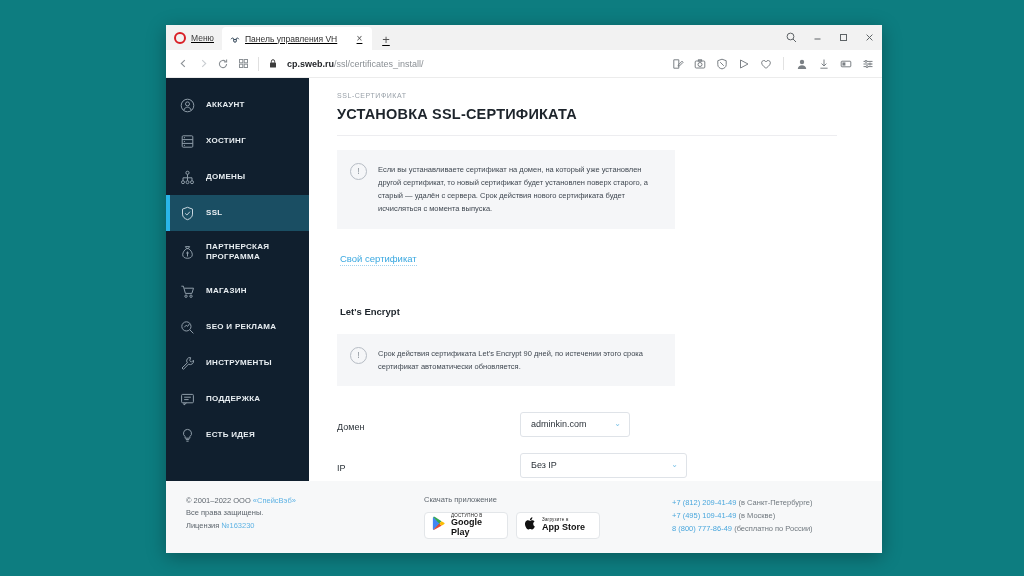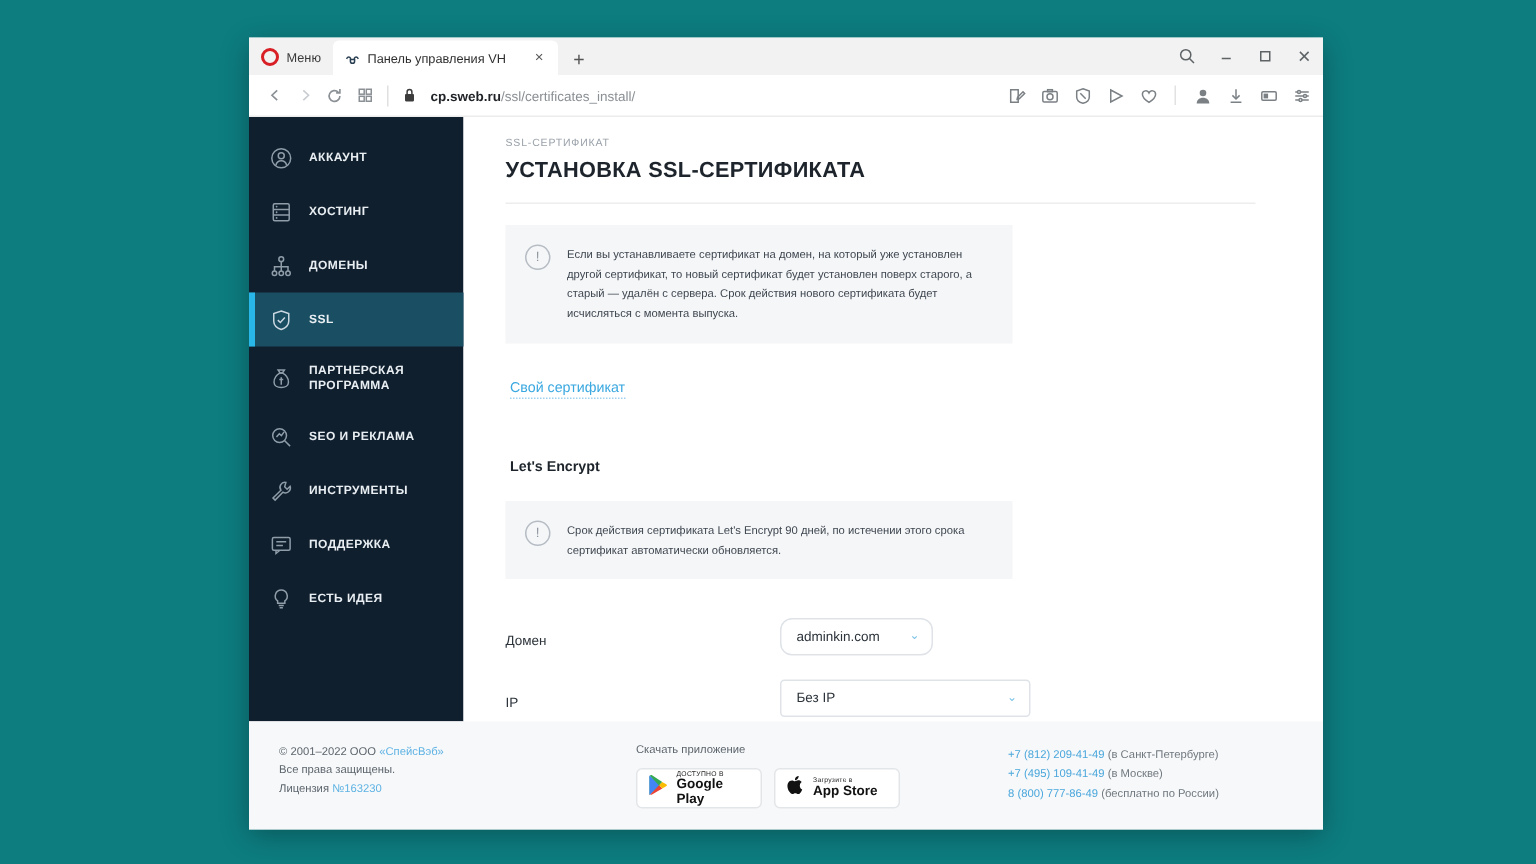--- a/index.html
+++ b/index.html
@@ -31,20 +31,21 @@
 
   
   .tab-strip {
     height: 25px;
     background: #f2f2f2;
     display: flex;
     align-items: flex-end;
     padding: 0 0 0 6px;
     position: relative;
     flex: none;
+    text-decoration: underline;
   }
   .opera-menu {
     display: flex;
     align-items: center;
     gap: 5px;
     height: 25px;
     padding: 0 8px 0 2px;
     cursor: default;
   }
   .opera-logo {
@@ -342,21 +343,21 @@
     border-radius: 3px;
     background: #ffffff;
     display: flex;
     align-items: center;
     justify-content: space-between;
     padding: 0 8px 0 10px;
     box-sizing: border-box;
     font-size: 9px;
     color: #2c333a;
   }
-  .select-box.domain { width: 102px; border-radius: 8px; }
+  .select-box.domain { width: 110px; }
   .select-box.ip { width: 167px; }
   .chevron { color: #7fc4e8; font-size: 8px; margin-left: 6px; line-height: 1; }
 
   .check-wrap { display: flex; gap: 8px; align-items: flex-start; padding-top: 2px; }
   .checkbox {
     width: 11px;
     height: 11px;
     border: 1px solid #dadfe4;
     border-radius: 2px;
     background: #fff;
@@ -600,20 +601,30 @@
         </div>
         <div class="side-item tall">
           <span class="side-icon">
             <svg width="15" height="15" viewBox="0 0 15 15">
                 <path d="M5.4 1.6h4.2l-1.3 2h-1.6z" fill="none" stroke="currentColor" stroke-width="1"></path>
                 <path d="M6.7 3.6c-2.2 1.2-4 3.6-4 6.2 0 2.3 2.2 3.5 4.8 3.5s4.8-1.2 4.8-3.5c0-2.6-1.8-5-4-6.2z" fill="none" stroke="currentColor" stroke-width="1"></path>
                 <path d="M7.5 6.5v5M6.2 8h2.6" fill="none" stroke="currentColor" stroke-width="1"></path>
               </svg>
           </span>
           <span class="side-label">ПАРТНЕРСКАЯ ПРОГРАММА</span>
+        </div>
+        <div class="side-item">
+          <span class="side-icon">
+            <svg width="15" height="15" viewBox="0 0 15 15">
+                <path d="M1.4 2.2h2l2 7.2h6.5l1.6-5.2H4.3" fill="none" stroke="currentColor" stroke-width="1"></path>
+                <circle cx="6" cy="12.2" r="1.2" fill="none" stroke="currentColor" stroke-width="1"></circle>
+                <circle cx="11" cy="12.2" r="1.2" fill="none" stroke="currentColor" stroke-width="1"></circle>
+              </svg>
+          </span>
+          <span class="side-label">МАГАЗИН</span>
         </div>
         <div class="side-item">
           <span class="side-icon">
             <svg width="15" height="15" viewBox="0 0 15 15">
                 <circle cx="6.4" cy="6.4" r="4.6" fill="none" stroke="currentColor" stroke-width="1"></circle>
                 <line x1="9.8" y1="9.8" x2="13.4" y2="13.4" stroke="currentColor" stroke-width="1"></line>
                 <polyline points="4.3,7.3 6.2,5.2 7.6,6.4 9.4,3.9" fill="none" stroke="currentColor" stroke-width="1"></polyline>
               </svg>
           </span>
           <span class="side-label">SEO И РЕКЛАМА</span>

